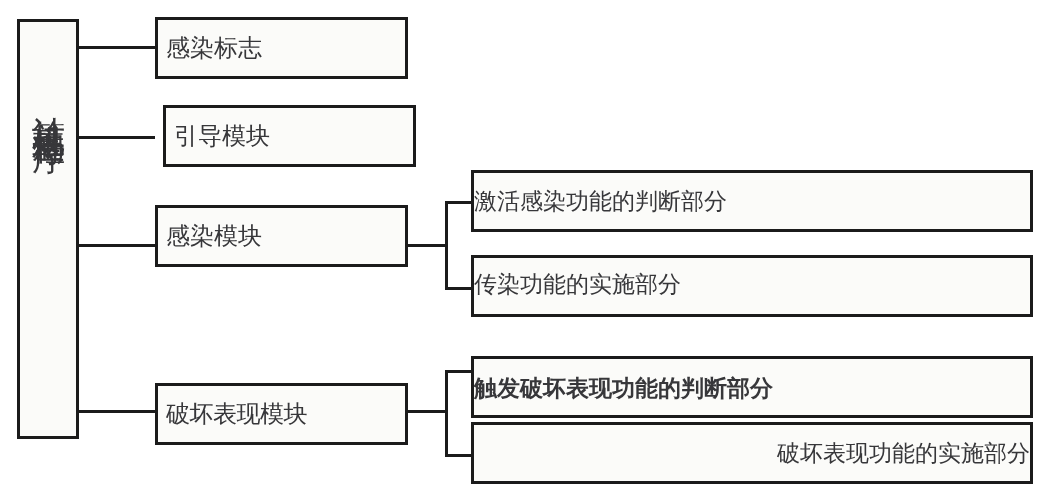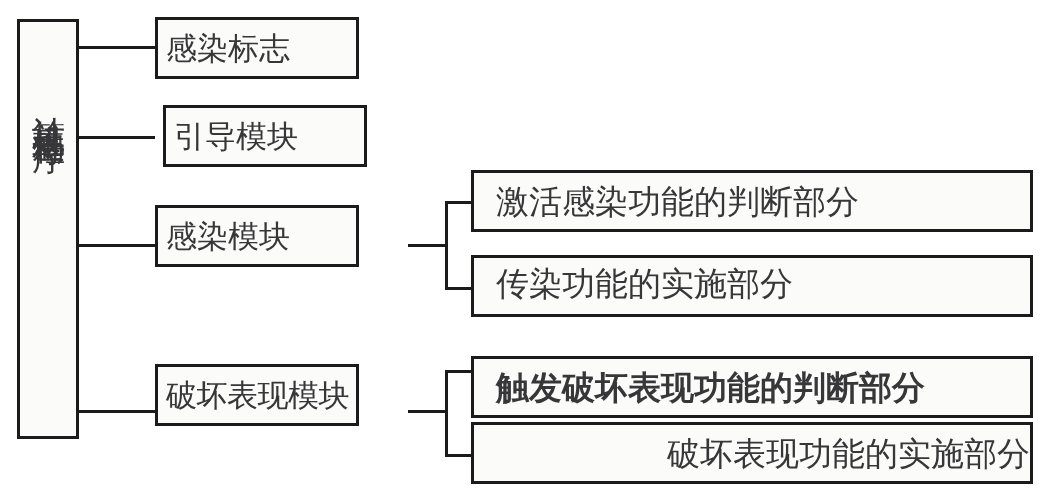--- a/index.html
+++ b/index.html
@@ -48,38 +48,38 @@
     writing-mode: vertical-rl;
     text-orientation: upright;
     font-size: 33px;
     letter-spacing: 4px;
     line-height: 1.06;
   }
 
   
   .node-mid {
     left: 155px;
-    width: 204px;
+    width: 253px;
     height: 62px;
     padding-left: 8px;
-    font-size: 31px;
+    font-size: 24px;
   }
   #node-mid-0 { top: 17px; }
   #node-mid-1 { top: 105px; margin-left: 8px; }
   #node-mid-2 { top: 205px; }
-  #node-mid-3 { top: 364px; }
+  #node-mid-3 { top: 383px; }
   #node-mid-3 .node-label { letter-spacing: -0.5px; }
 
   
   .node-right {
     left: 471px;
     width: 562px;
     height: 62px;
-    padding-left: 22px;
-    font-size: 33px;
+    padding-left: 0;
+    font-size: 23px;
   }
   #node-right-0 { top: 170px; }
   #node-right-1 { top: 255px; font-family: Liberation Mono, monospace; }
   #node-right-2 { top: 356px; font-weight: bold; }
   #node-right-3 { top: 422px; justify-content: flex-end; }
 
   
   .conn {
     position: absolute;
     background: #1b1b1b;

